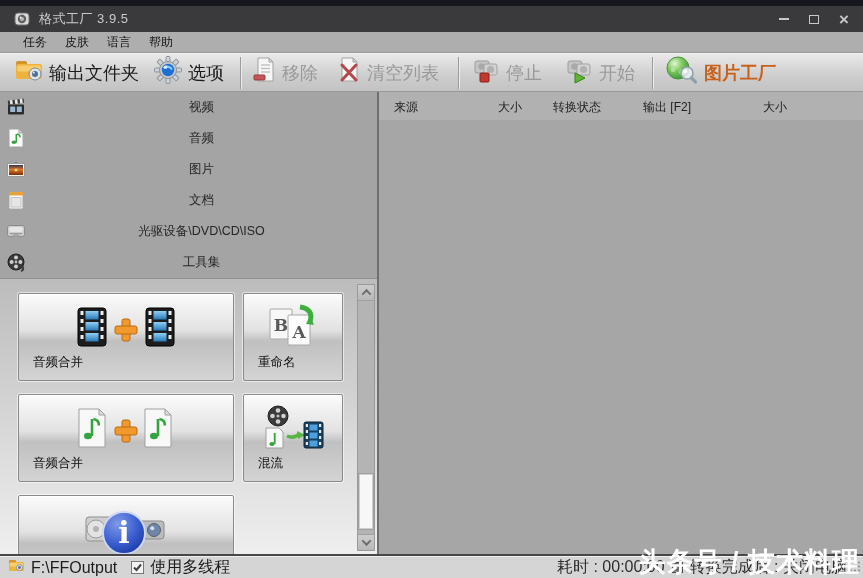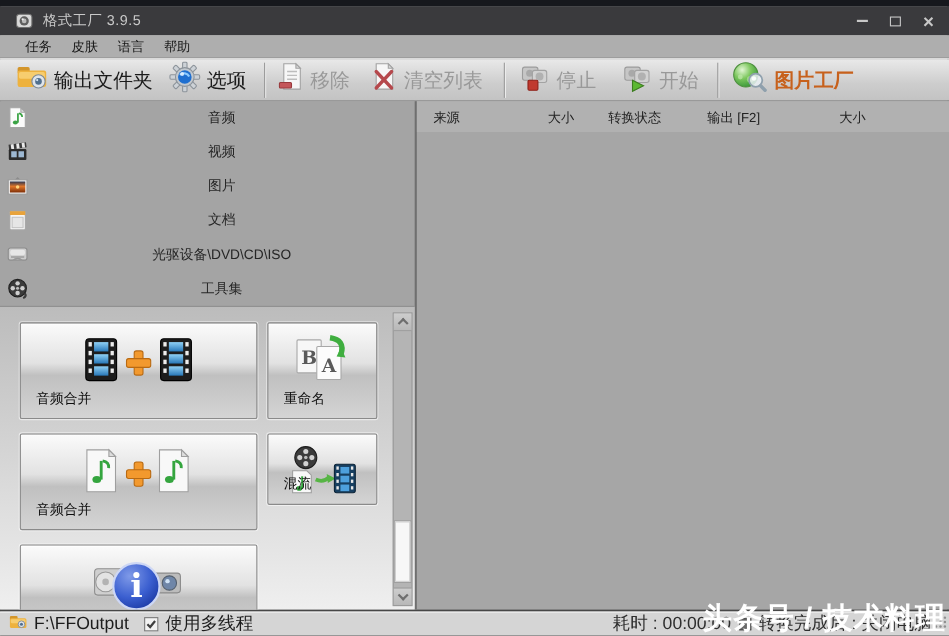--- a/index.html
+++ b/index.html
@@ -44,21 +44,21 @@
   .tools-panel { flex:1; position:relative; overflow:hidden;
     background:linear-gradient(#bcbcbc,#d8d8d8 55%,#efefef); border-top:1px solid #909090; }
   .tile { position:absolute; border:1px solid #8a8a8a; border-radius:2px;
     box-shadow:0 0 0 1px rgba(255,255,255,.55), inset 0 1px 0 rgba(255,255,255,.9);
     background:linear-gradient(180deg,#fbfbfb 0%,#e2e2e2 42%,#c0c0c0 55%,#d4d4d4 100%); }
   .tile .ticon { position:absolute; top:8px; left:0; right:0; height:50px; display:flex; align-items:center; justify-content:center; }
   .tile .tlabel { position:absolute; left:14px; bottom:9px; font-size:12.5px; color:#0f0f0f; }
   #tile-video-merge { left:18px; top:14px;  width:216px; height:88px; }
   #tile-rename      { left:243px; top:14px; width:100px; height:88px; }
   #tile-audio-merge { left:18px; top:115px; width:216px; height:88px; }
-  #tile-mux         { left:243px; top:115px; width:100px; height:65px; }
+  #tile-mux         { left:243px; top:115px; width:100px; height:88px; }
   #tile-media-info  { left:18px; top:216px; width:216px; height:88px; }
   #tile-media-info .ticon { top:12px; }
   
   .vscroll { position:absolute; left:357px; top:5px; bottom:3px; width:18px;
     background:#b4b4b4; border:1px solid #9a9a9a; }
   .sbtn { position:absolute; left:0; right:0; height:16px; background:linear-gradient(#cdcdcd,#b8b8b8);
     display:flex; align-items:center; justify-content:center; }
   .sbtn.up { top:0; border-bottom:1px solid #a0a0a0; }
   .sbtn.down { bottom:0; border-top:1px solid #a0a0a0; }
   .chev { width:7px; height:7px; border-left:2px solid #6e6e6e; border-top:2px solid #6e6e6e; }
@@ -232,44 +232,44 @@
       <span class="lbl lbl-accent">图片工厂</span>
     </span>
   </div>
 
   <div class="main">
     <div class="left-panel">
       <div class="category-list">
         <div class="category-row">
           <span class="cat-ic">
             <svg width="20" height="20" viewBox="0 0 20 20">
+                <g transform="rotate(-8 10 5)">
+                  <rect x="2" y="2.5" width="16" height="4.5" fill="#3a3a3a"></rect>
+                  <rect x="4" y="2.5" width="2.6" height="4.5" fill="#e9e9e9"></rect>
+                  <rect x="9" y="2.5" width="2.6" height="4.5" fill="#e9e9e9"></rect>
+                  <rect x="14" y="2.5" width="2.6" height="4.5" fill="#e9e9e9"></rect>
+                </g>
+                <rect x="2" y="7.5" width="16" height="10" rx="1" fill="#2b2b2b"></rect>
+                <rect x="4.2" y="9.5" width="5" height="5.5" fill="#9db8d2"></rect>
+                <rect x="10.8" y="9.5" width="5" height="5.5" fill="#9db8d2"></rect>
+              </svg>
+          </span>
+          <span class="cat-lbl">视频</span>
+        </div>
+        <div class="category-row">
+          <span class="cat-ic">
+            <svg width="20" height="20" viewBox="0 0 20 20">
                 <path d="M3 1 h10 l4 4 v14 H3 z" fill="#fbfbfb" stroke="#a5a5a5"></path>
                 <path d="M13 1 l4 4 h-4 z" fill="#dcdcdc" stroke="#a5a5a5"></path>
                 <ellipse cx="8" cy="14.3" rx="2.3" ry="1.8" fill="#3aa344"></ellipse>
                 <rect x="9.5" y="6" width="1.6" height="8.5" fill="#3aa344"></rect>
                 <path d="M11.1 6 q3.2 .6 3 3.4" stroke="#3aa344" stroke-width="1.6" fill="none"></path>
               </svg>
           </span>
           <span class="cat-lbl">音频</span>
-        </div>
-        <div class="category-row">
-          <span class="cat-ic">
-            <svg width="20" height="20" viewBox="0 0 20 20">
-                <g transform="rotate(-8 10 5)">
-                  <rect x="2" y="2.5" width="16" height="4.5" fill="#3a3a3a"></rect>
-                  <rect x="4" y="2.5" width="2.6" height="4.5" fill="#e9e9e9"></rect>
-                  <rect x="9" y="2.5" width="2.6" height="4.5" fill="#e9e9e9"></rect>
-                  <rect x="14" y="2.5" width="2.6" height="4.5" fill="#e9e9e9"></rect>
-                </g>
-                <rect x="2" y="7.5" width="16" height="10" rx="1" fill="#2b2b2b"></rect>
-                <rect x="4.2" y="9.5" width="5" height="5.5" fill="#9db8d2"></rect>
-                <rect x="10.8" y="9.5" width="5" height="5.5" fill="#9db8d2"></rect>
-              </svg>
-          </span>
-          <span class="cat-lbl">视频</span>
         </div>
         <div class="category-row">
           <span class="cat-ic">
             <svg width="20" height="20" viewBox="0 0 20 20">
                 <defs>
                   <linearGradient id="sun1" x1="0" y1="0" x2="0" y2="1">
                     <stop offset="0%" stop-color="#2c3550"></stop>
                     <stop offset="45%" stop-color="#e0762a"></stop>
                     <stop offset="100%" stop-color="#7e2f08"></stop>
                   </linearGradient>

